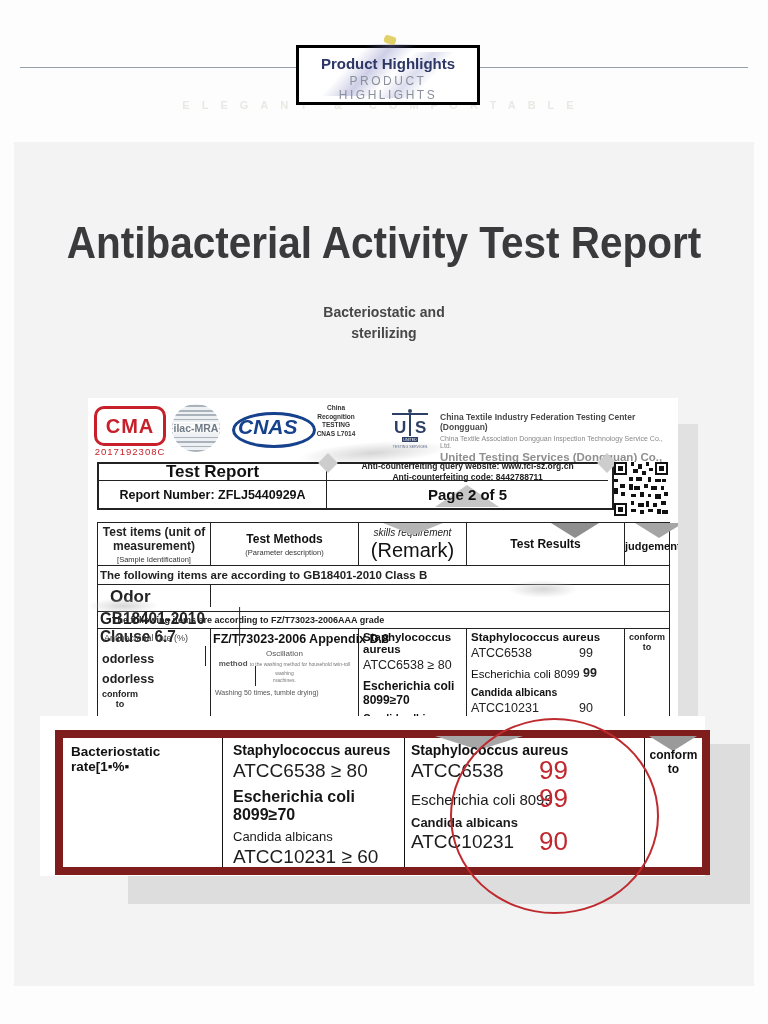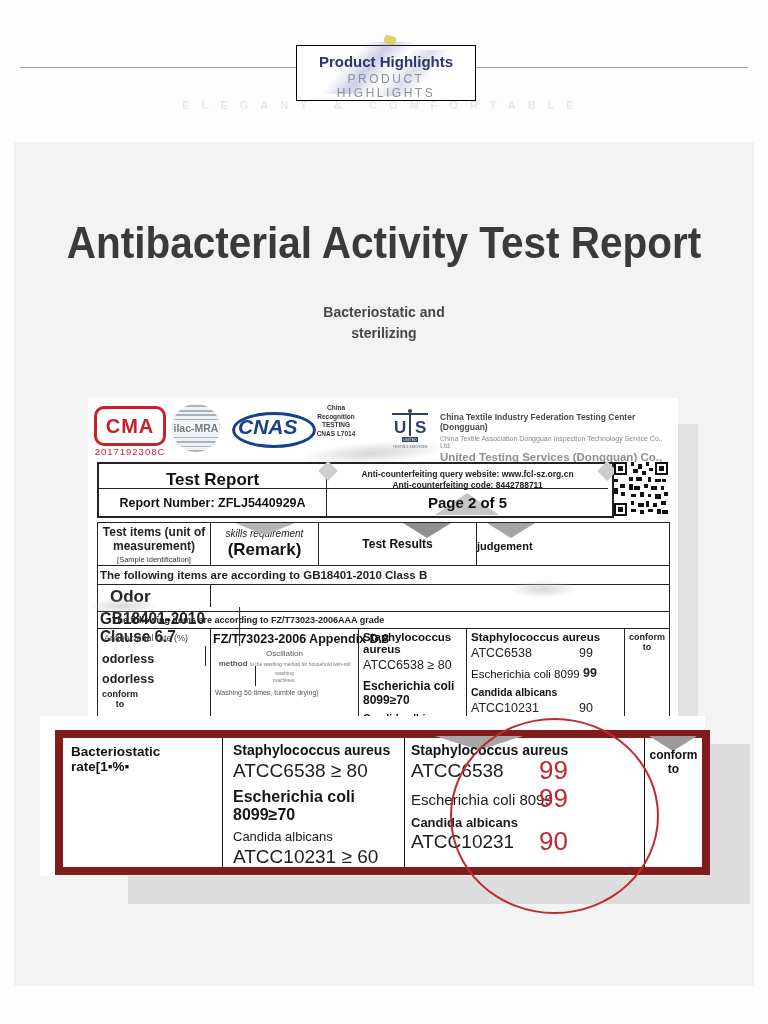--- a/index.html
+++ b/index.html
@@ -2,21 +2,21 @@
 <html><head>
 <meta charset="utf-8">
 <style>
   html,body{margin:0;padding:0;background:#ffffff;}
   #page{position:relative;width:768px;height:1024px;background:#fdfdfd;overflow:hidden;
         font-family:"Liberation Sans","DejaVu Sans",sans-serif;color:#222;}
 
   
   .top-line{position:absolute;left:20px;top:67px;width:728px;height:1px;background:#98a0ae;}
   .badge{position:absolute;left:296px;top:45px;width:178px;height:54px;background:#fff;
-         border:1px solid #000000;z-index:2;text-align:center;}
+         border:3px solid #000000;z-index:2;text-align:center;}
   .badge-swoosh{position:absolute;left:34px;top:-4px;width:84px;height:52px;
          background:linear-gradient(110deg,rgba(125,128,190,0) 20%,rgba(125,128,190,.38) 45%,rgba(125,128,190,0) 70%);
          transform:skewX(-28deg);pointer-events:none;}
   .badge-swoosh2{left:86px;top:4px;width:66px;height:46px;opacity:.7;}
   .speck{position:absolute;left:384px;top:36px;width:12px;height:8px;background:#ddc94f;
          border-radius:3px;transform:rotate(18deg);opacity:.85;z-index:3;}
   .badge-title{margin-top:7px;font-size:15px;font-weight:bold;color:#2c3766;position:relative;}
   .badge-sub{margin-top:2px;font-size:12px;color:#8a919c;letter-spacing:2.5px;position:relative;}
   .tagline{position:absolute;left:0;top:99px;width:768px;text-align:center;
            font-size:11px;font-weight:bold;color:#eae8e3;letter-spacing:12px;}
@@ -52,42 +52,42 @@
   .org-l1{font-size:8.5px;font-weight:bold;color:#4a4a4a;}
   .org-l2{font-size:7px;color:#888;margin-top:3px;filter:blur(.5px);}
   .org-l3{font-size:11.5px;font-weight:bold;color:#8f8f8f;margin-top:2px;filter:blur(.3px);}
 
   
   .ht{position:absolute;left:9px;top:64px;width:513px;border:2px solid #222;background:#fff;}
   .ht-row{display:flex;}
   .ht-c{box-sizing:border-box;display:flex;flex-direction:column;align-items:center;justify-content:center;position:relative;}
   .ht-c1{width:228px;border-right:1px solid #222;}
   .ht-c2{width:281px;}
-  .ht-top{height:17px;border-bottom:1px solid #222;margin-top:8px;}
+  .ht-top{height:17px;border-bottom:1px solid #222;}
   .ht-bot{height:27px;}
   .tr-title{font-size:17px;font-weight:bold;color:#111;}
   .anti-line{font-size:8.5px;font-weight:bold;color:#222;line-height:11px;}
   .rep-num{font-size:12.5px;font-weight:bold;color:#111;}
   .page-ind{font-size:15px;font-weight:bold;color:#111;z-index:2;}
   .fold{position:absolute;width:14px;height:14px;background:#cdcdcd;transform:rotate(45deg);top:-8px;}
   .qr{position:absolute;left:524px;top:64px;width:58px;height:54px;}
 
   
   .mt{position:absolute;left:9px;top:124px;width:571px;border:1.5px solid #222;background:#fff;}
   .mt-row{display:flex;border-bottom:1px solid #222;}
   .mt-row:last-child{border-bottom:none;}
   .mc{box-sizing:border-box;border-right:1px solid #222;position:relative;overflow:visible;}
   .mc:last-child{border-right:none;}
   .w1{width:113px;}.w2{width:148px;}.w3{width:108px;}.w4{width:158px;}.w5{width:44px;}
   .hd-row{height:42px;}
   .hd{display:flex;flex-direction:column;align-items:center;justify-content:center;text-align:center;}
   .hd-s{font-size:12px;font-weight:bold;color:#222;}
   .hd-xs{font-size:7.5px;color:#333;margin-top:2px;}
   .hd-m{font-size:12px;font-weight:bold;color:#111;}
-  .hd-remark{font-size:17px;font-weight:bold;color:#111;margin-top:1px;}
+  .hd-remark{font-size:20px;font-weight:normal;color:#111;margin-top:1px;}
   .hd-judge{font-size:11px;font-weight:bold;color:#111;white-space:nowrap;align-items:flex-start;padding-top:4px;}
   .sec-row{height:18px;align-items:center;font-size:11.5px;font-weight:bold;color:#222;padding-left:2px;display:flex;}
   .sec-row2{height:16px;font-size:9px;padding-left:14px;}
   .odor-row{height:26px;flex-direction:column;}
   .odor-item{font-size:17px;font-weight:bold;padding:2px 0 0 12px;}
   .odor-meth{font-size:16px;font-weight:bold;color:#222;padding:3px 0 0 2px;transform:scaleX(.96);transform-origin:left;}
   .odor-val{font-size:12.5px;font-weight:bold;padding:6px 0 0 4px;}
   .judge-s{font-size:9px;font-weight:bold;padding-top:3px;text-align:center;}
   .anti-row{height:104px;}
   .anti-item{font-size:9px;color:#444;padding:4px 0 0 6px;}
@@ -265,20 +265,24 @@
           <rect x="26" y="26" width="3" height="2"></rect>
       </g>
     </svg>
 
     <div class="mt">
       <div class="mt-row hd-row">
         <div class="mc w1 hd">
           <div class="hd-s">Test items (unit of measurement)</div>
           <div class="hd-xs">[Sample Identification]</div>
         </div>
+        <div class="mc w2 hd">
+          <div class="hd-m">Test Methods</div>
+          <div class="hd-xs">(Parameter description)</div>
+        </div>
         <div class="mc w3 hd">
           <div class="tri tri-dn-md" style="left:24px;top:0;"></div>
           <div class="hd-s" style="font-weight:normal;font-size:10px;font-style:italic;">skills requirement</div>
           <div class="hd-remark">(Remark)</div>
         </div>
         <div class="mc w4 hd">
           <div class="tri tri-dn-dark" style="left:84px;top:0;"></div>
           <div class="hd-m">Test Results</div>
         </div>
         <div class="mc w5 hd hd-judge">

